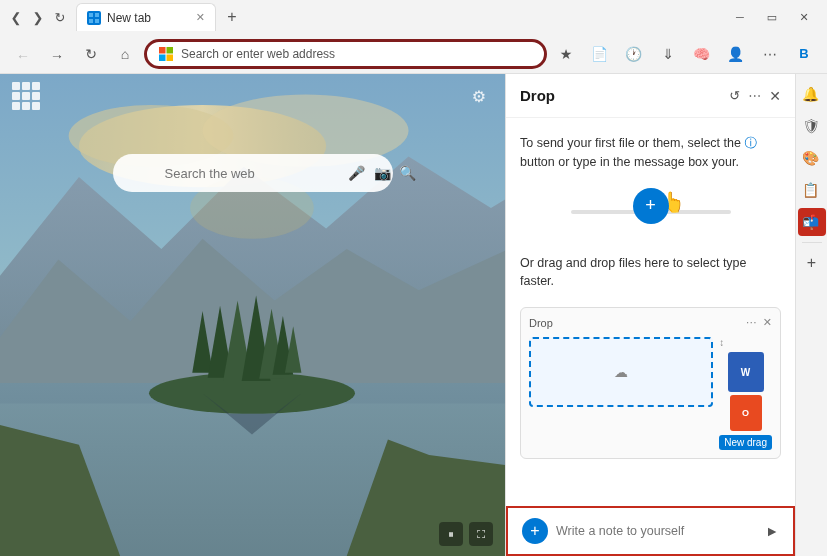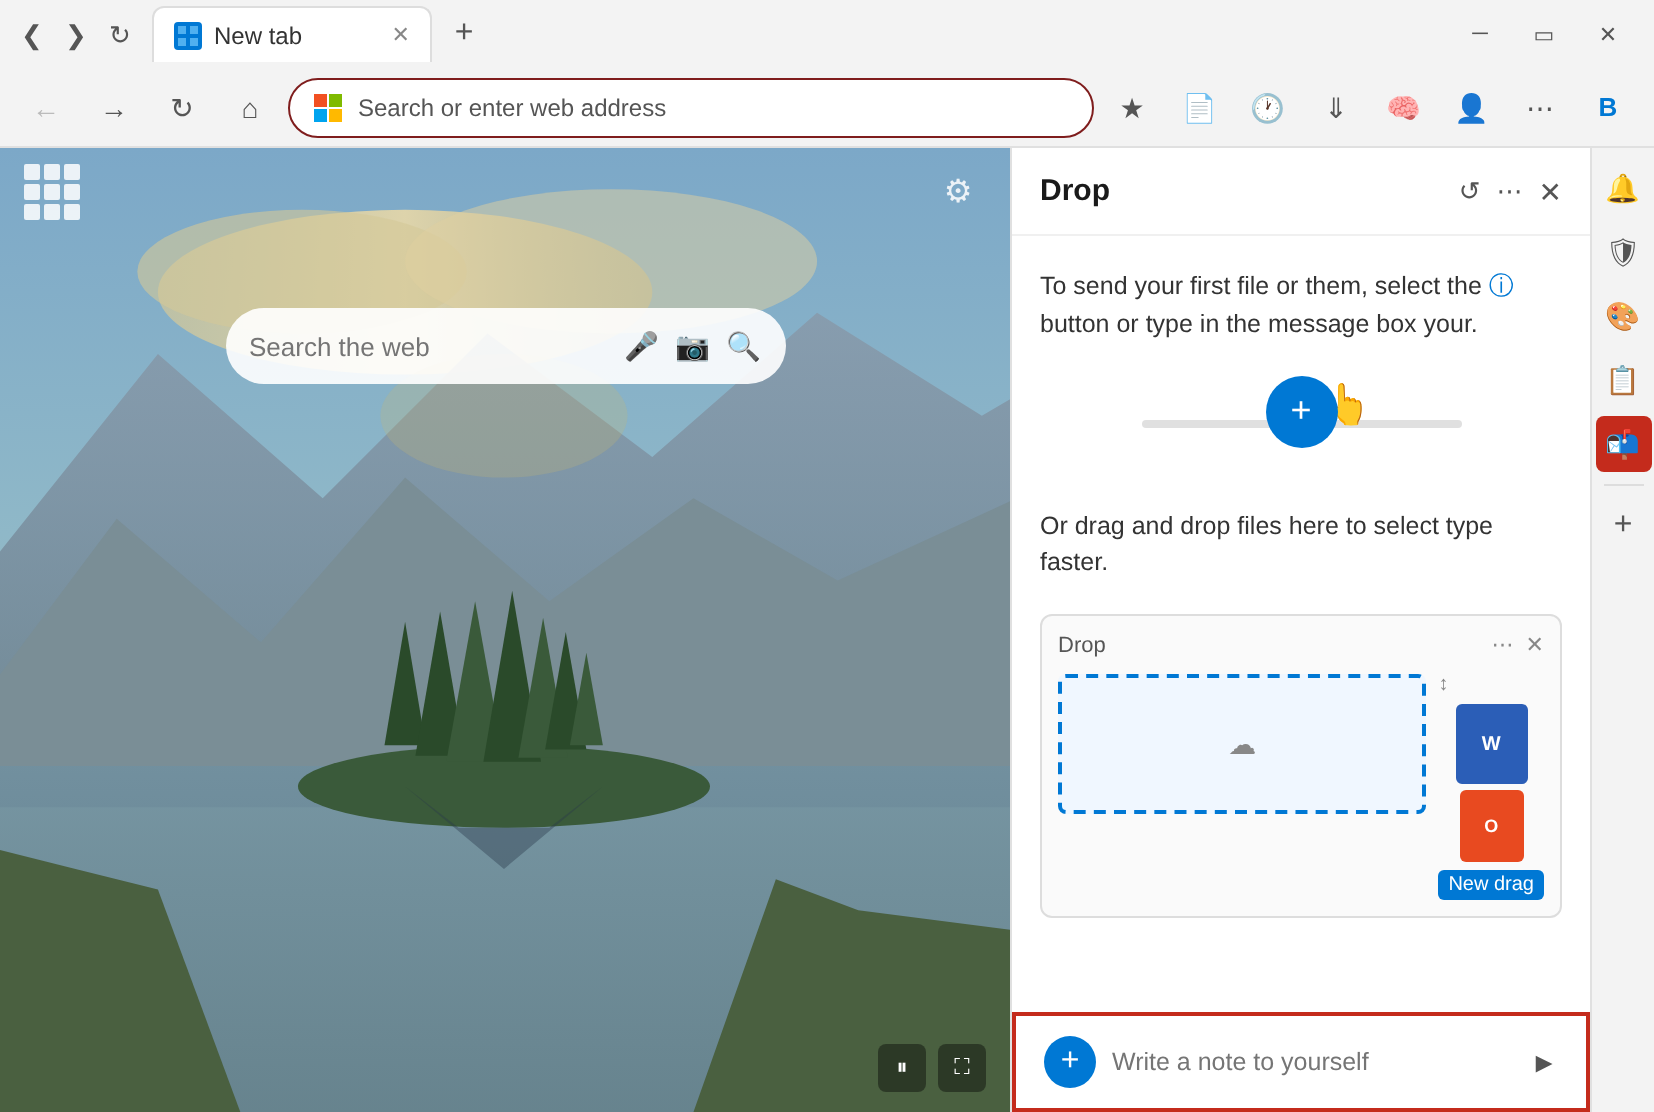--- a/index.html
+++ b/index.html
@@ -17,41 +17,41 @@
     .tab .favicon { width: 14px; height: 14px; }
     .tab-close { margin-left: auto; color: #888; cursor: pointer; font-size: 11px; }
     .new-tab-btn { width: 24px; height: 24px; display: flex; align-items: center; justify-content: center; color: #555; font-size: 16px; cursor: pointer; border-radius: 4px; }
     .window-controls { display: flex; gap: 2px; margin-left: auto; }
     .win-btn { width: 30px; height: 20px; display: flex; align-items: center; justify-content: center; font-size: 11px; color: #555; cursor: pointer; }
 
     
     .nav-bar { height: 40px; background: #f3f3f3; display: flex; align-items: center; gap: 4px; padding: 0 8px; border-bottom: 1px solid #e0e0e0; }
     .nav-btn { width: 30px; height: 30px; display: flex; align-items: center; justify-content: center; color: #555; font-size: 14px; cursor: pointer; border-radius: 4px; }
     .nav-btn.disabled { color: #bbb; cursor: default; }
-    .address-bar { flex: 1; height: 30px; background: #fff; border: 1px solid #7f1d1d; border-radius: 16px; display: flex; align-items: center; padding: 0 12px; gap: 8px; font-size: 12px; color: #555; cursor: text; }
+    .address-bar { flex: 1; height: 30px; background: #fff; border: 3px solid #7f1d1d; border-radius: 16px; display: flex; align-items: center; padding: 0 12px; gap: 8px; font-size: 12px; color: #555; cursor: text; }
     .address-bar-text { flex: 1; font-size: 12px; color: #555; }
     .nav-icons { display: flex; gap: 4px; }
 
     
     .main-content { flex: 1; display: flex; overflow: hidden; }
 
     
     .new-tab-panel { flex: 1; position: relative; overflow: hidden; }
 
     
     .landscape { position: absolute; top: 0; left: 0; width: 100%; height: 100%; }
 
     .top-controls { position: absolute; top: 8px; left: 0; right: 0; display: flex; justify-content: space-between; padding: 0 12px; }
     .apps-grid { width: 28px; height: 28px; display: grid; grid-template-columns: repeat(3,8px); grid-template-rows: repeat(3,8px); gap: 2px; cursor: pointer; }
     .apps-grid-dot { width: 8px; height: 8px; background: rgba(255,255,255,0.85); border-radius: 1px; }
     .settings-btn { width: 28px; height: 28px; display: flex; align-items: center; justify-content: center; color: rgba(255,255,255,0.85); font-size: 16px; cursor: pointer; }
 
     .search-bar-container { position: absolute; top: 80px; left: 50%; transform: translateX(-50%); width: 280px; }
     .search-bar { background: rgba(255,255,255,0.9); border-radius: 20px; height: 38px; display: flex; align-items: center; padding: 0 12px; gap: 8px; }
-    .search-input { flex: 1; border: none; background: transparent; font-size: 13px; color: #666; outline: none; }
+    .search-input { flex: 1; border: none; background: transparent; font-size: 13px; color: #666; outline: none; margin-left: 40px; }
     .search-icons { display: flex; gap: 8px; }
     .search-icon-btn { color: #0078d4; font-size: 14px; cursor: pointer; }
 
     .bottom-controls { position: absolute; bottom: 10px; right: 12px; display: flex; gap: 6px; }
     .bottom-btn { width: 24px; height: 24px; background: rgba(0,0,0,0.4); border-radius: 4px; display: flex; align-items: center; justify-content: center; color: white; font-size: 11px; cursor: pointer; }
 
     
     .drop-panel { width: 290px; background: #fff; border-left: 1px solid #e0e0e0; display: flex; flex-direction: column; }
     .drop-header { height: 44px; display: flex; align-items: center; padding: 0 14px; gap: 8px; border-bottom: 1px solid #f0f0f0; }
     .drop-title { font-size: 15px; font-weight: 600; color: #1a1a1a; flex: 1; }

